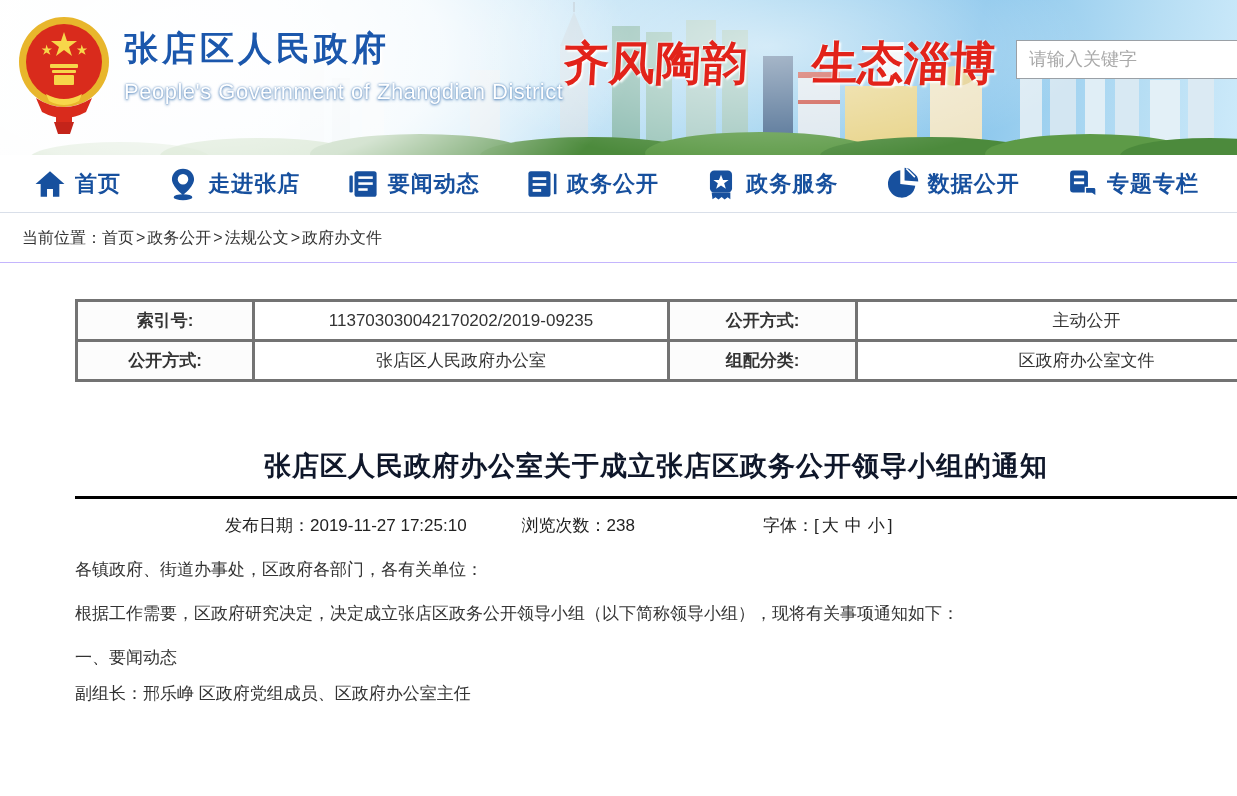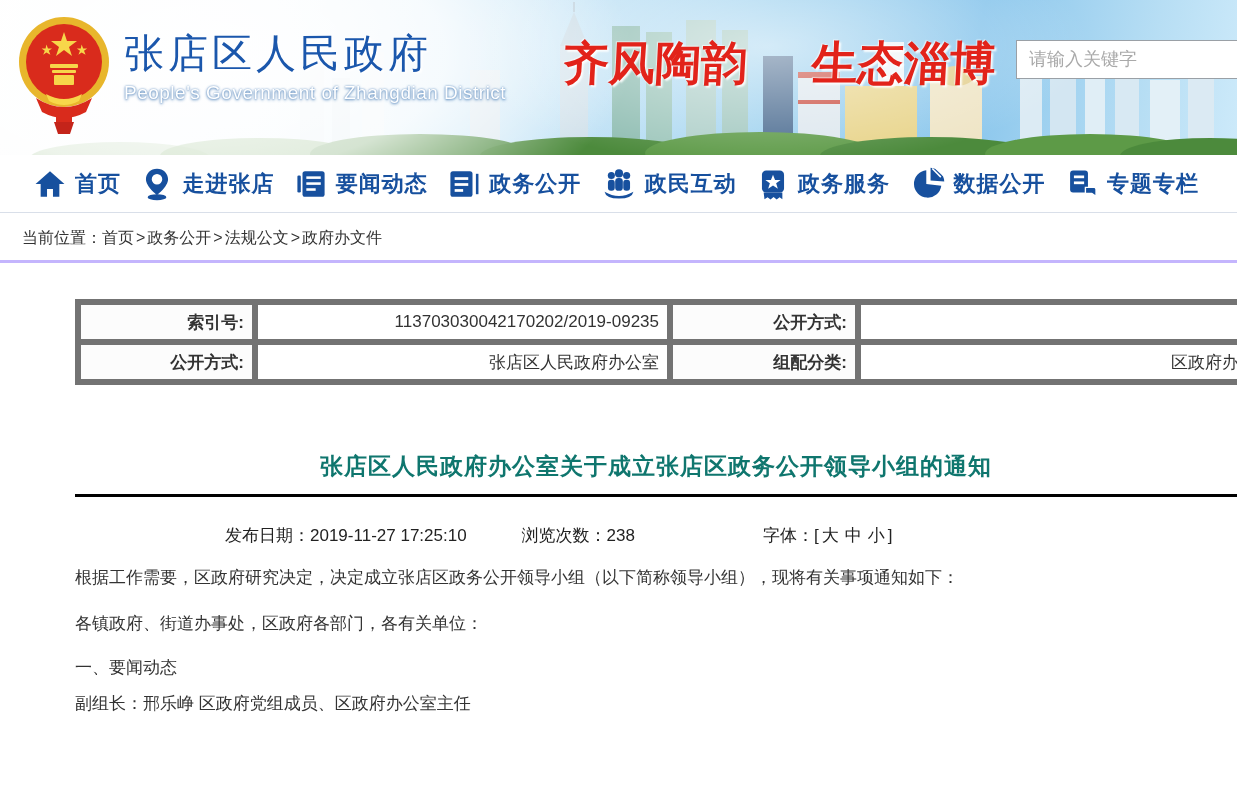--- a/index.html
+++ b/index.html
@@ -11,23 +11,23 @@
     background:linear-gradient(100deg,#fdfdfd 0%,#f2f9fd 22%,#cfe9f8 42%,#9fd2ef 62%,#8ac6ec 78%,#b7def4 92%,#cdeafa 100%); }
   .header .wash-left { position:absolute; inset:0;
     background:radial-gradient(ellipse 620px 300px at 16% 35%, rgba(255,255,255,.96) 0%, rgba(255,255,255,.75) 40%, rgba(255,255,255,0) 70%); }
   .header .wash-mid { position:absolute; inset:0;
     background:radial-gradient(ellipse 430px 160px at 62% 30%, rgba(255,255,255,.55) 0%, rgba(255,255,255,0) 75%); }
   .skyline { position:absolute; left:0; bottom:0; width:100%; height:155px; }
 
   .emblem { position:absolute; left:16px; top:6px; width:96px; height:132px; }
 
   .site-ident { position:absolute; left:124px; top:26px; }
-  .site-title { font-size:40px; font-weight:normal; color:#1b57ac; letter-spacing:4px;
+  .site-title { font-size:34px; font-weight:bold; color:#1b57ac; letter-spacing:4px;
     text-shadow:0 0 6px rgba(255,255,255,.95), 2px 2px 2px rgba(255,255,255,.85); }
-  .site-sub { margin-top:1px; font-size:19px; color:#ffffff; letter-spacing:.5px;
+  .site-sub { margin-top:7px; font-size:22px; color:#ffffff; letter-spacing:.5px;
     text-shadow:0 1px 3px rgba(52,110,175,.85), 0 0 2px rgba(52,110,175,.6); }
 
   .slogan { position:absolute; left:563px; top:33px; white-space:nowrap;
     font-size:46px; font-weight:900; color:#e2231a; transform:skewX(-3deg);
     text-shadow:2px 2px 2px rgba(255,255,255,.9), -1px -1px 1px rgba(255,255,255,.6); }
   .slogan .part2 { margin-left:52px; }
 
   .search-box { position:absolute; left:1016px; top:40px; width:250px; height:39px;
     background:#fff; border:1px solid #9aa0a6; }
   .search-box input { width:100%; height:100%; border:none; outline:none; padding:0 12px;
@@ -36,38 +36,38 @@
 
   
   .navbar { display:flex; align-items:center; justify-content:space-between;
     height:58px; padding:0 38px 0 33px; background:#ffffff; border-bottom:1px solid #d9dfe9; }
   .nav-item { display:flex; align-items:center; gap:8px; cursor:pointer; }
   .nav-item .label { font-size:22px; font-weight:bold; color:#17509e; letter-spacing:1px; }
   .nav-item svg { display:block; }
 
   
   .breadcrumb { height:50px; line-height:49px; padding-left:22px; background:#fff;
-    border-bottom:3px solid #c4b5fd; font-size:16px; color:#333; }
+    border-bottom:1px solid #c4b5fd; font-size:16px; color:#333; }
   .breadcrumb .crumb { color:#333; cursor:pointer; }
   .breadcrumb .sep { margin:0 2px; }
 
   
   .main { position:relative; padding-left:75px; }
 
   table.info-table { border-collapse:collapse; margin-top:36px; table-layout:fixed;
     width:1240px; font-size:17px; color:#333; }
-  table.info-table td { border:6px solid #737373; height:40px; text-align:right; padding:0 8px; }
+  table.info-table td { border:3px solid #737373; height:40px; text-align:center; padding:0 8px; }
   td.cell-label { font-weight:bold; background:#fcfcfc; }
   .col-l1 { width:177px; } .col-v1 { width:415px; } .col-l2 { width:188px; } .col-v2 { width:460px; }
 
-  .article-title { margin-top:66px; text-align:center; font-size:23px; font-weight:bold;
-    color:#0f766e; letter-spacing:1px; width:1162px; }
+  .article-title { margin-top:66px; text-align:center; font-size:27px; font-weight:bold;
+    color:#0f172a; letter-spacing:1px; width:1162px; }
   .title-rule { margin-top:12px; width:1162px; height:3px; background:#000; }
 
-  .meta-row { display:flex; align-items:center; margin-top:27px; font-size:17px; color:#222;
+  .meta-row { display:flex; align-items:center; margin-top:15px; font-size:17px; color:#222;
     width:1162px; }
   .meta-date { margin-left:150px; }
   .meta-views { margin-left:55px; }
   .meta-font { margin-left:128px; }
   .meta-font .size-opt { cursor:pointer; margin:0 3px; }
 
   .doc-body { font-size:17px; color:#333; width:1162px; }
   .doc-number { margin-top:28px; text-align:center; line-height:26px; }
   .doc-body p.para { line-height:26px; white-space:nowrap; }
   p.para-1, p.para-2, p.para-3 { margin-top:18px; }
@@ -201,34 +201,20 @@
           <rect x="4" y="5" width="26" height="30" rx="3" fill="#17509e"></rect>
           <rect x="9" y="12" width="16" height="3.2" fill="#fff"></rect>
           <rect x="9" y="19" width="16" height="3.2" fill="#fff"></rect>
           <rect x="9" y="26" width="10" height="3.2" fill="#fff"></rect>
           <rect x="34" y="8" width="3" height="24" fill="#17509e"></rect>
         </svg>
         </span>
       <span class="label">政务公开</span>
     </div>
 
-    <div class="nav-item">
-      <span>
-        <svg width="36" height="34" viewBox="0 0 42 40" fill="#17509e">
-          <circle cx="12" cy="10" r="4.2"></circle>
-            <rect x="8" y="15" width="8" height="13" rx="3.5"></rect>
-          <circle cx="21" cy="7.5" r="4.8"></circle>
-            <rect x="16.5" y="13" width="9" height="15" rx="4"></rect>
-          <circle cx="30" cy="10" r="4.2"></circle>
-            <rect x="26" y="15" width="8" height="13" rx="3.5"></rect>
-          <path d="M4 29 q17 10 34 0 q-1.5 8 -17 8 q-15.5 0 -17 -8 Z"></path>
-        </svg>
-        </span>
-      <span class="label">政民互动</span>
-    </div>
 
     <div class="nav-item">
       <span>
         <svg width="34" height="34" viewBox="0 0 40 40">
           <rect x="7" y="4" width="26" height="26" rx="5" fill="#17509e"></rect>
           <polygon points="20,9 22.4,15.2 29,15.2 23.7,19.2 25.7,25.6 20,21.8 14.3,25.6 16.3,19.2 11,15.2 17.6,15.2" fill="#fff"></polygon>
           <path d="M9 30 h22 v8 l-3.2-2.4 -3.5 2.6 -3.6-2.8 -3.6 2.8 -3.5-2.6 -3.6 2.4 Z" fill="#17509e"></path>
         </svg>
         </span>
       <span class="label">政务服务</span>
@@ -290,20 +276,20 @@
     <div class="article-title">张店区人民政府办公室关于成立张店区政务公开领导小组的通知</div>
     <div class="title-rule"></div>
 
     <div class="meta-row">
       <span class="meta-date">发布日期：2019-11-27 17:25:10</span>
       <span class="meta-views">浏览次数：238</span>
       <span class="meta-font"><span>字体：[</span><span class="size-opt">大</span><span class="size-opt">中</span><span class="size-opt">小</span><span>]</span></span>
     </div>
 
     <div class="doc-body">
+      <p class="para para-0">各镇政府、街道办事处，区政府各部门，各有关单位：</p>
       <p class="para para-1">根据工作需要，区政府研究决定，决定成立张店区政务公开领导小组（以下简称领导小组），现将有关事项通知如下：</p>
-      <p class="para para-0">各镇政府、街道办事处，区政府各部门，各有关单位：</p>
       <p class="para para-2">一、要闻动态</p>
       <p class="para para-4">副组长：邢乐峥  区政府党组成员、区政府办公室主任</p>
 
     </div>
   </div>
 </div>
 
 </body></html>

